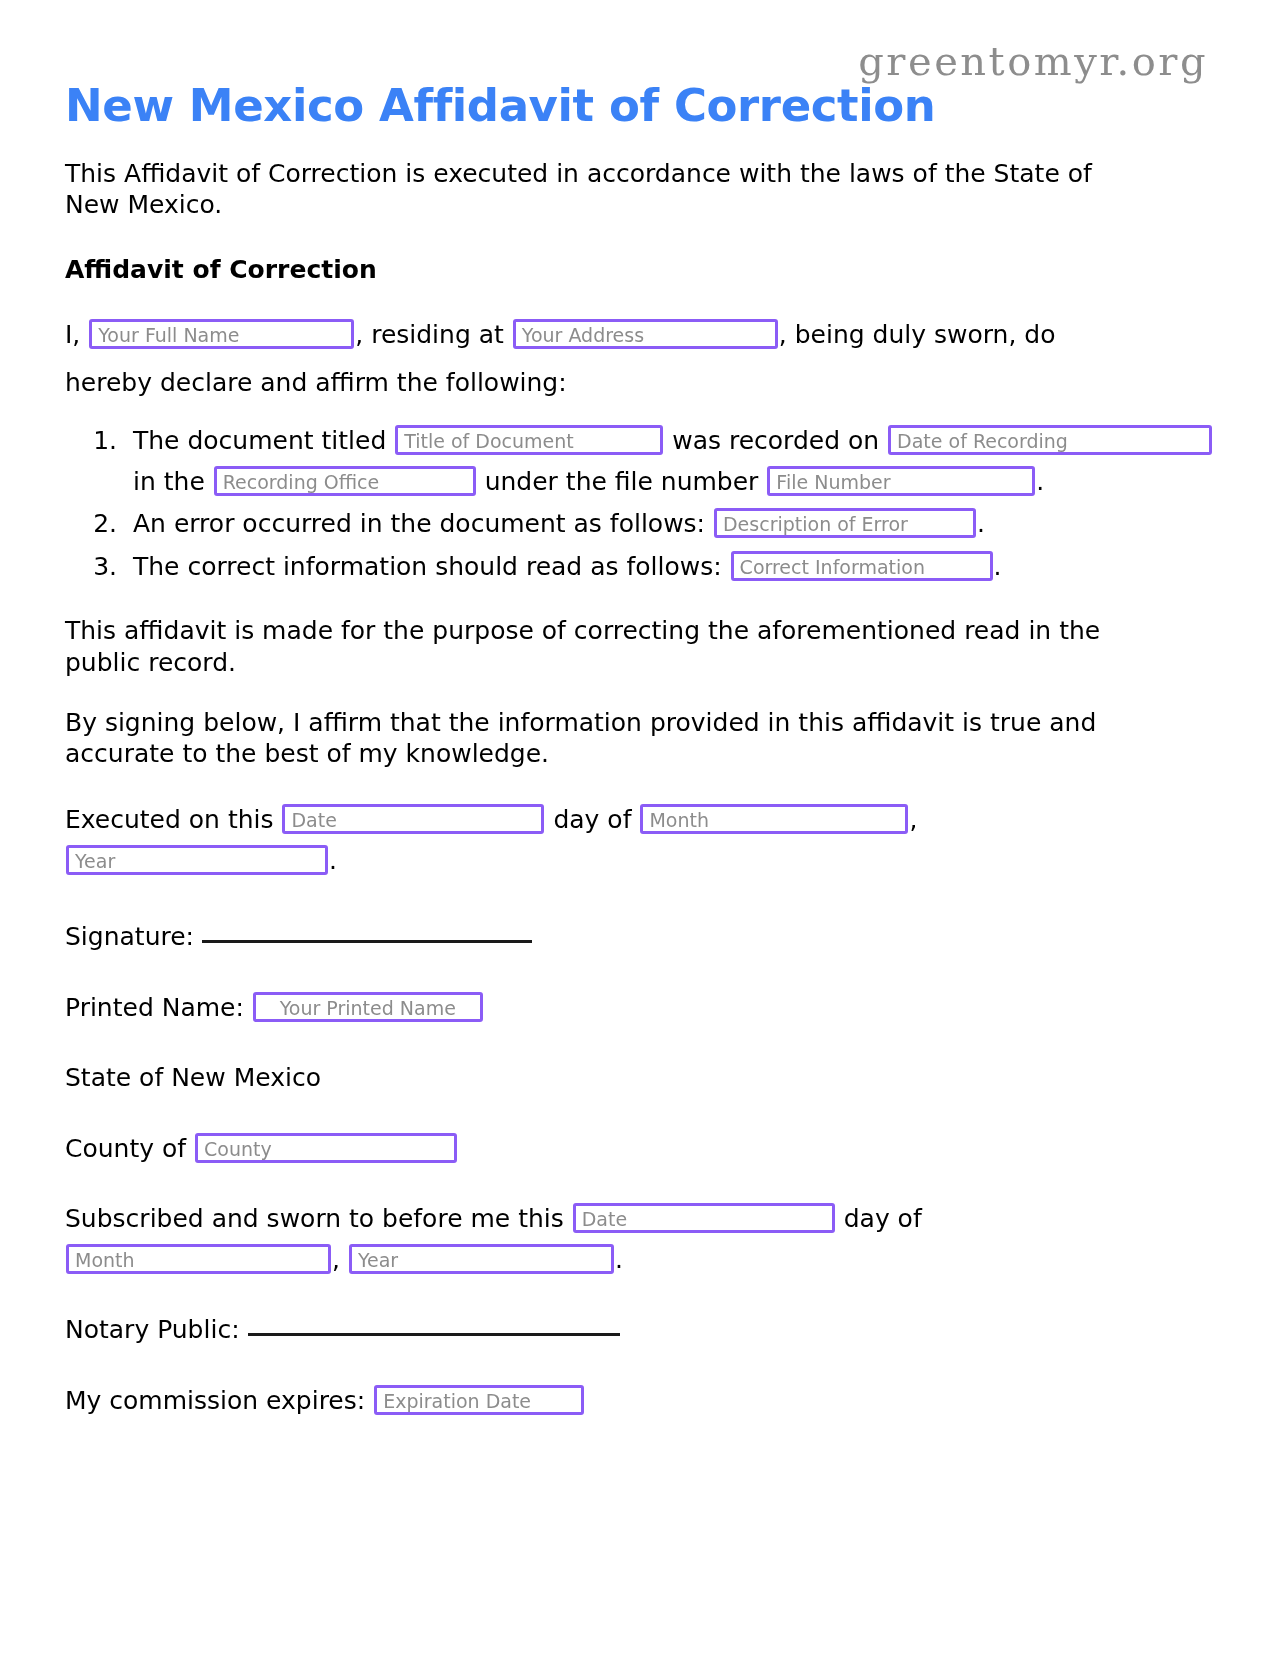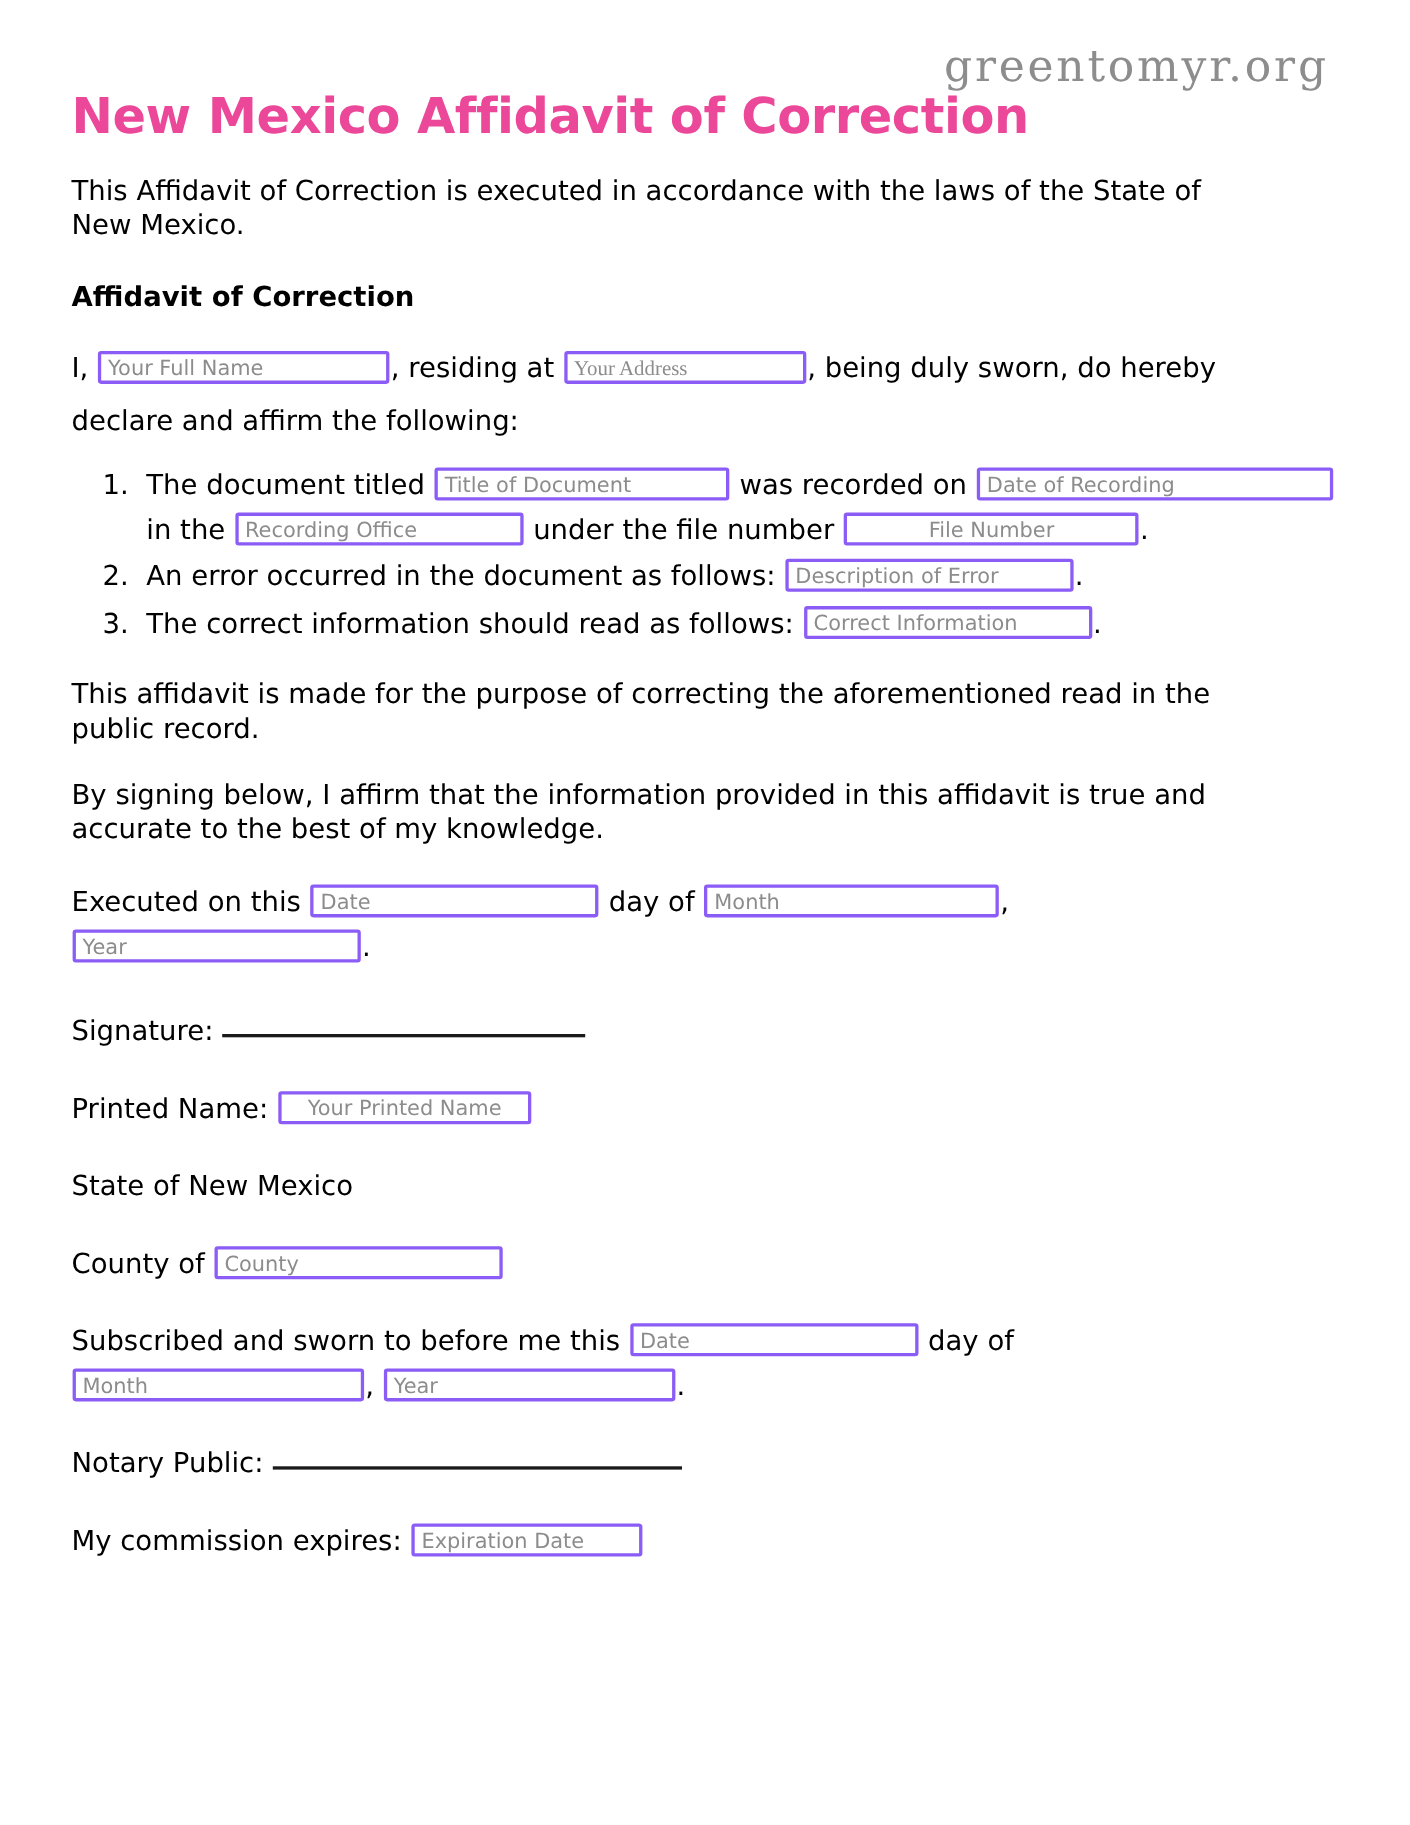--- a/index.html
+++ b/index.html
@@ -33,21 +33,21 @@
     white-space: nowrap;
     font-weight: 400;
   }
   h1.doc-title {
     margin: 0;
     padding-top: 82px;
     font-size: 45px;
     line-height: 1.06;
     font-weight: 700;
     letter-spacing: -0.4px;
-    color: #ec4899;
+    color: #3b82f6;
   }
   p.para {
     margin: 0;
     padding-top: 28px;
     font-size: 25px;
     line-height: 1.27;
     max-width: 1060px;
   }
   p.para.tight {
     max-width: 1075px;
@@ -90,25 +90,25 @@
     font-family: "DejaVu Sans", sans-serif;
     font-size: 19px;
     line-height: 27px;
     color: #8c8c8c;
     padding: 0 6px;
     overflow: hidden;
     white-space: nowrap;
     margin: 0 1px;
   }
   .fld.name-fld { width: 265px; }
-  .fld.addr-fld { width: 220px; font-family: Liberation Serif, serif; }
+  .fld.addr-fld { width: 265px; }
   .fld.title-doc { width: 268px; }
   .fld.date-rec { width: 324px; }
   .fld.rec-off { width: 262px; }
-  .fld.file-num { width: 268px; text-align: center; }
+  .fld.file-num { width: 268px; }
   .fld.err-desc { width: 262px; }
   .fld.corr-info { width: 262px; }
   .fld.exec-date { width: 262px; }
   .fld.exec-month { width: 268px; }
   .fld.exec-year { width: 262px; }
   .fld.printed-name { width: 230px; text-align: center; }
   .fld.county { width: 262px; }
   .fld.notary-date { width: 262px; }
   .fld.notary-month { width: 265px; }
   .fld.notary-year { width: 265px; }

